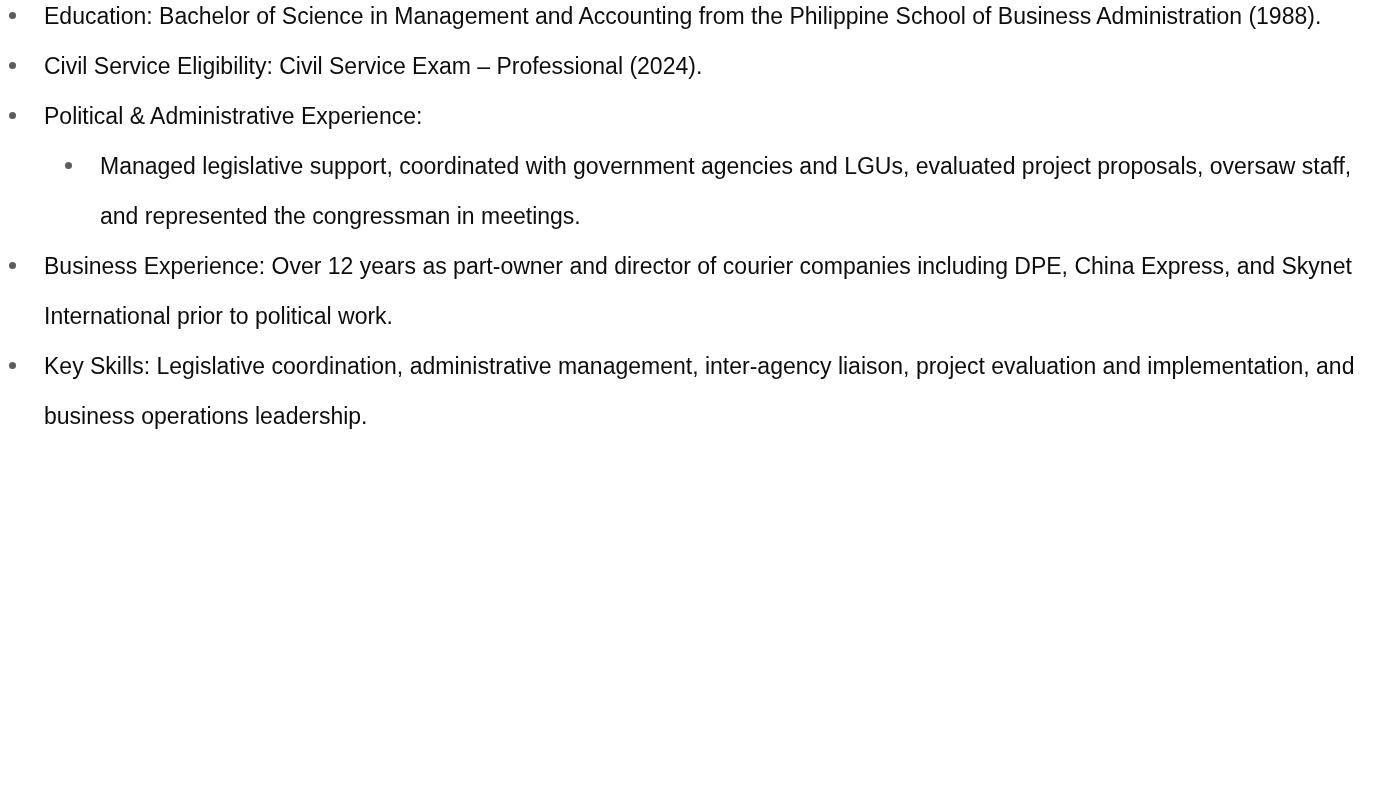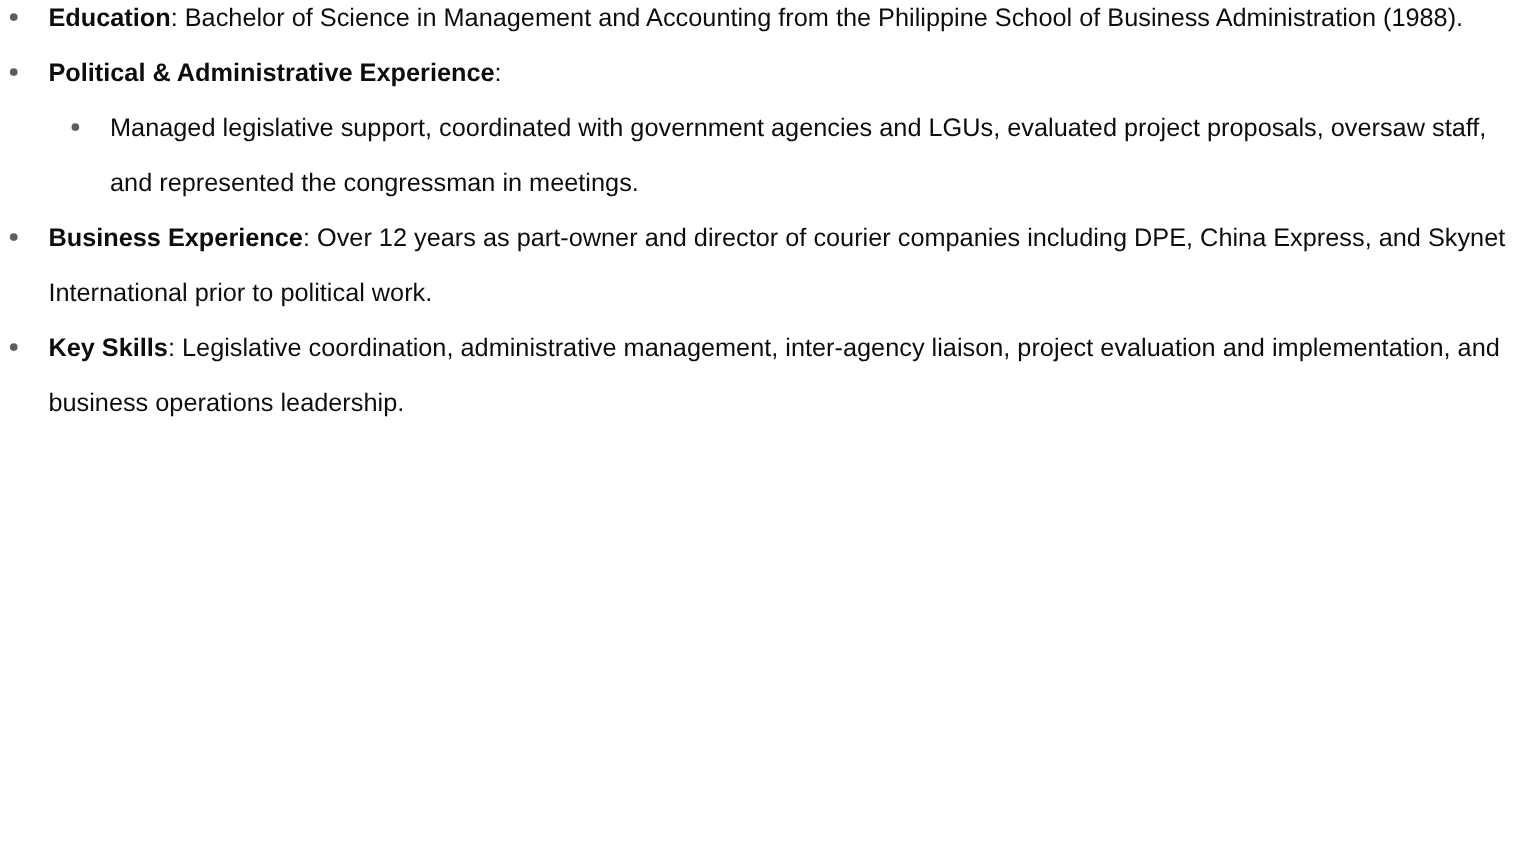--- a/index.html
+++ b/index.html
@@ -51,32 +51,35 @@
     content: "";
     position: absolute;
     left: 21px;
     top: 21px;
     width: 7px;
     height: 7px;
     border-radius: 50%;
     background: #5d5d5d;
   }
   
-  .b { font-weight: 700; }
+  .b { font-weight: 400; }
 </style>
 </head>
 <body>
 
 <div class="doc">
   <ul class="l1">
 
     <li>
       <span class="b">Education</span><span>: Bachelor of Science in Management and Accounting from the Philippine School of Business Administration (1988).</span>
     </li>
 
+    <li>
+      <span class="b">Civil Service Eligibility</span><span>: Civil Service Exam – Professional (2024).</span>
+    </li>
 
     <li>
       <span class="b">Political &amp; Administrative Experience</span><span>:</span>
       <ul class="l2">
         <li>
           <span>Managed legislative support, coordinated with government agencies and LGUs, evaluated project proposals, oversaw staff, and represented the congressman in meetings.</span>
         </li>
       </ul>
     </li>
 

